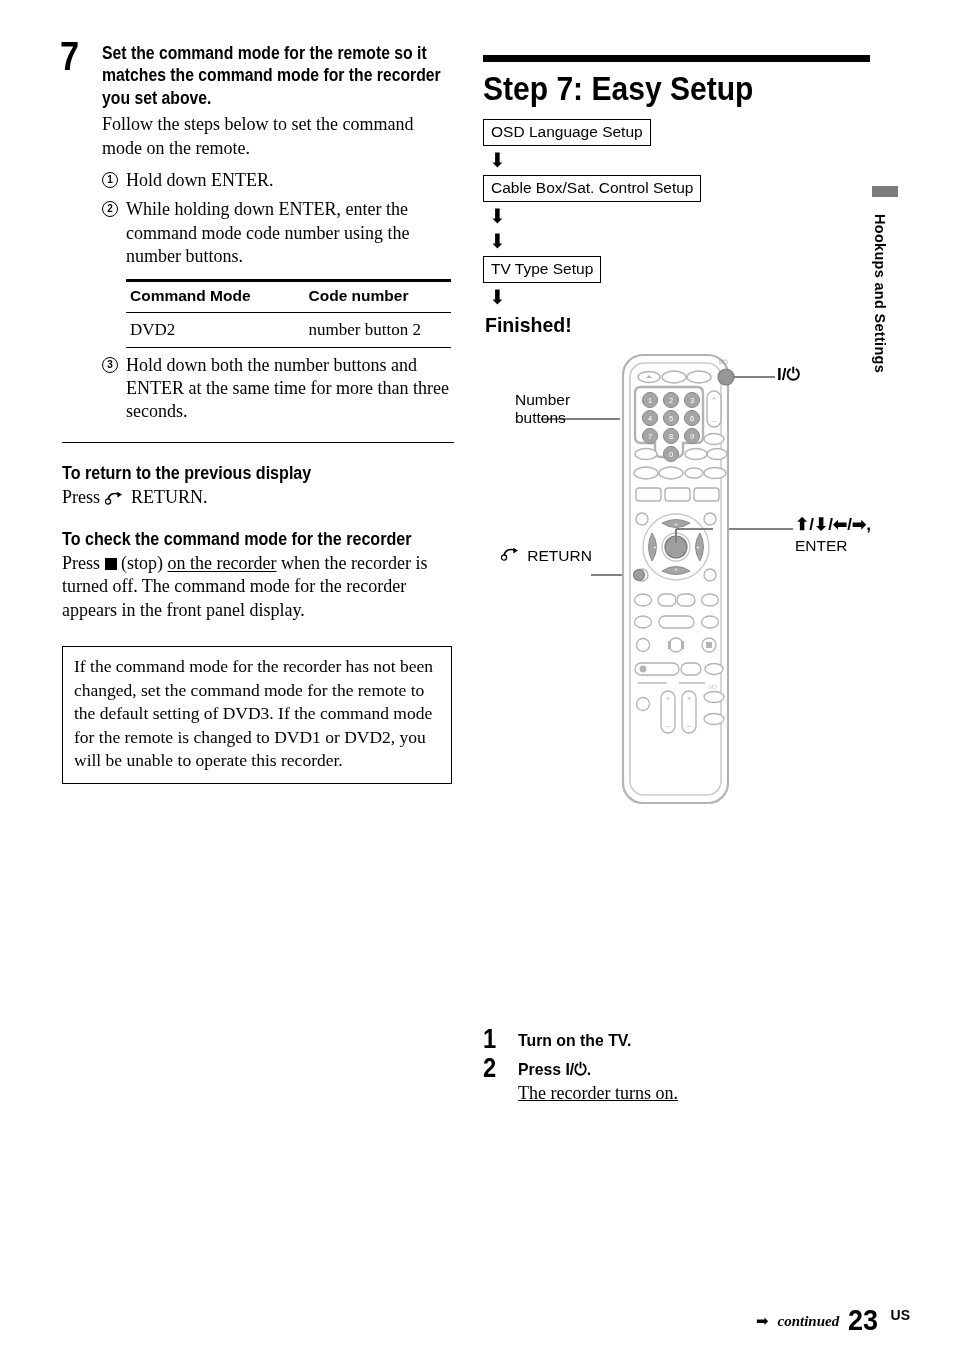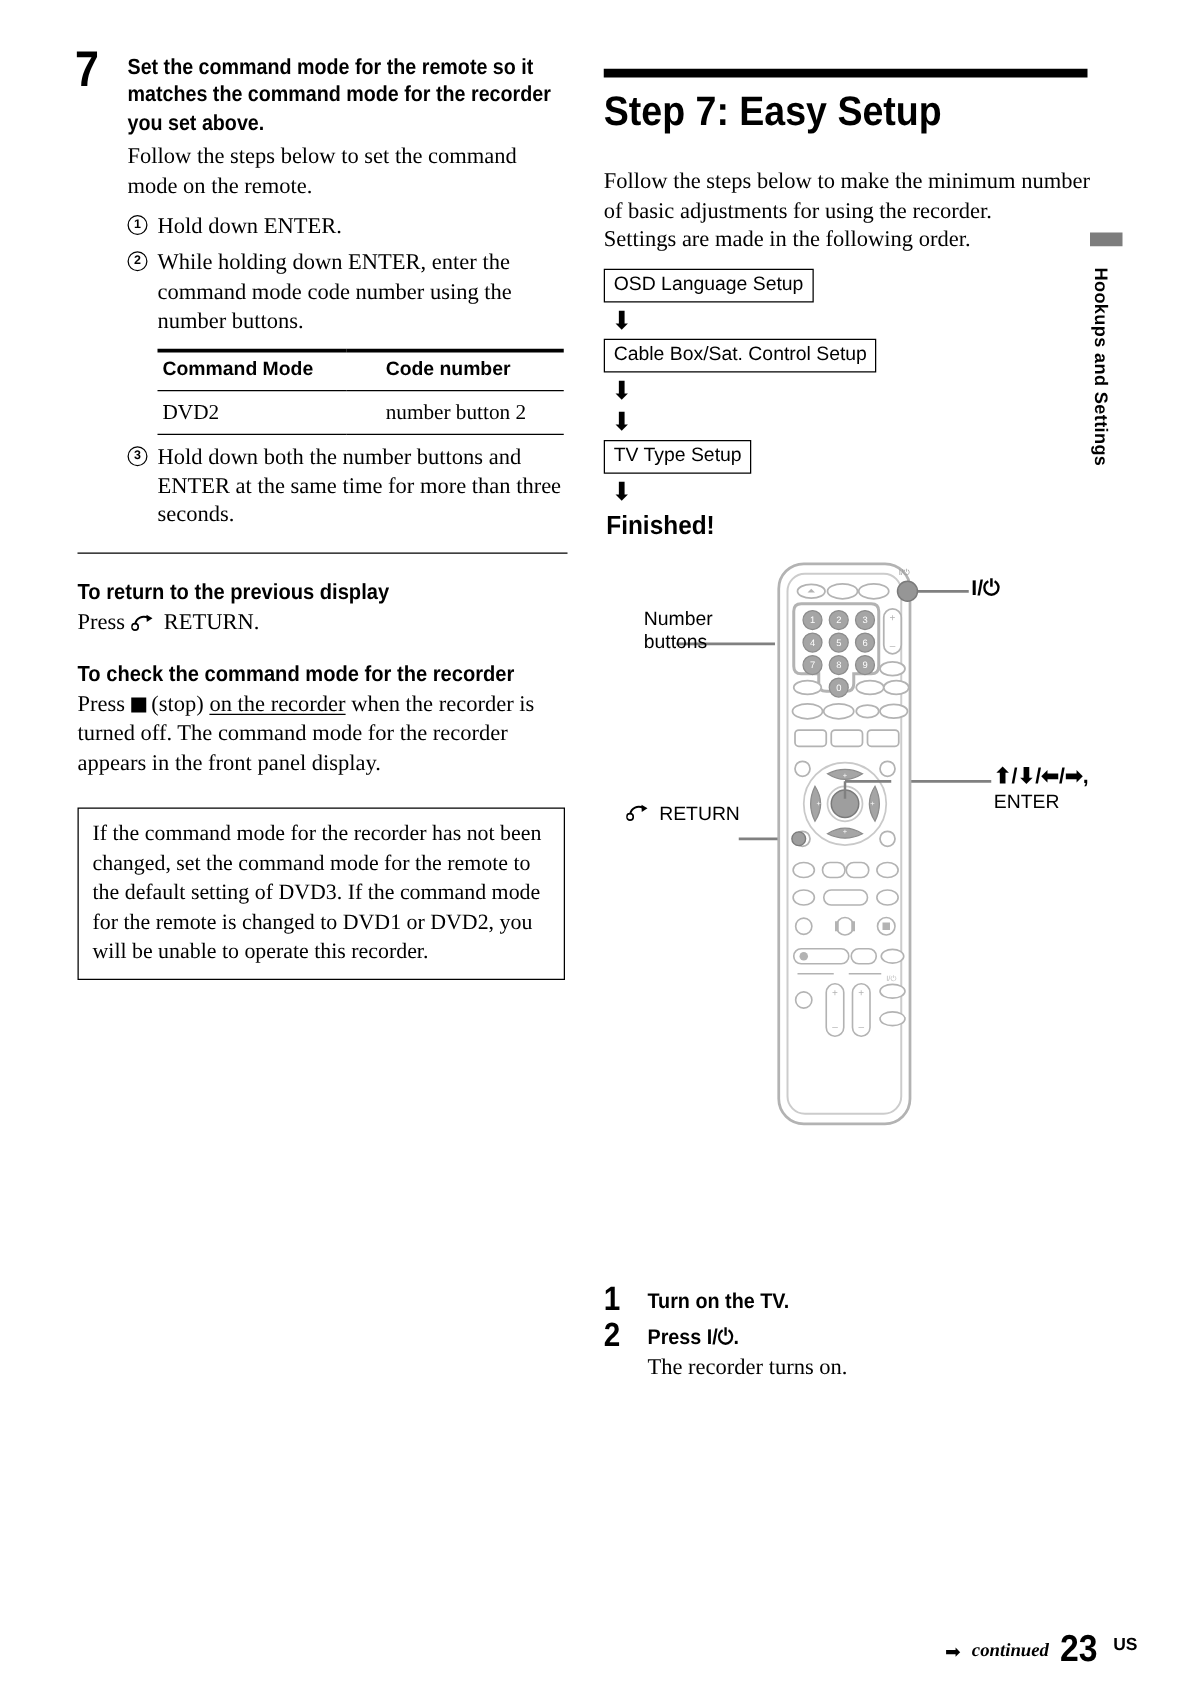--- a/index.html
+++ b/index.html
@@ -116,21 +116,21 @@
     position:absolute; left:0; top:-4px;
     font-family:"Liberation Sans", sans-serif; font-weight:bold;
     font-size:27px; line-height:1;
     transform:scaleX(0.88); transform-origin:left top;
   }
   .fstep .t {
     font-family:"Liberation Sans", sans-serif; font-weight:bold;
     font-size:17px; line-height:1.3;
     transform:scaleX(0.93); transform-origin:left center;
   }
-  .fstep .d { font-size:18px; line-height:1.3; margin-top:1px; }
+  .fstep .d { font-size:18px; line-height:1.3; margin-top:1px;text-decoration:underline; }
 
   
   .side-tab { position:absolute; left:872px; top:186px; width:26px; }
   .side-bar { width:26px; height:11px; background:#7d7d7d; }
   .side-text {
     font-family:"Liberation Sans", sans-serif; font-weight:bold;
     font-size:14.5px; white-space:nowrap;
     writing-mode:vertical-rl;
     margin-top:17px; letter-spacing:0.3px;
   }
@@ -218,22 +218,20 @@
     </p>
 
     <div class="note-box">
       <span>If the command mode for the recorder has not been changed, set the command mode for the remote to the default setting of DVD3. If the command mode for the remote is changed to DVD1 or DVD2, you will be unable to operate this recorder.</span>
     </div>
   </div>
 
   <div class="right-col">
     <div class="rule-top"></div>
     <h1 class="step7">Step 7: Easy Setup</h1>
-    <p class="intro" style="white-space:pre-line;">Follow the steps below to make the minimum number of basic adjustments for using the recorder.
-Settings are made in the following order.</p>
 
     <div class="flow">
       <div><span class="flow-box">OSD Language Setup</span></div>
       <div class="flow-arrow">⬇</div>
       <div><span class="flow-box">Cable Box/Sat. Control Setup</span></div>
       <div class="flow-arrow">⬇</div>
       <div class="flow-arrow">⬇</div>
       <div><span class="flow-box">TV Type Setup</span></div>
       <div class="flow-arrow">⬇</div>
       <h2 class="finished">Finished!</h2>

